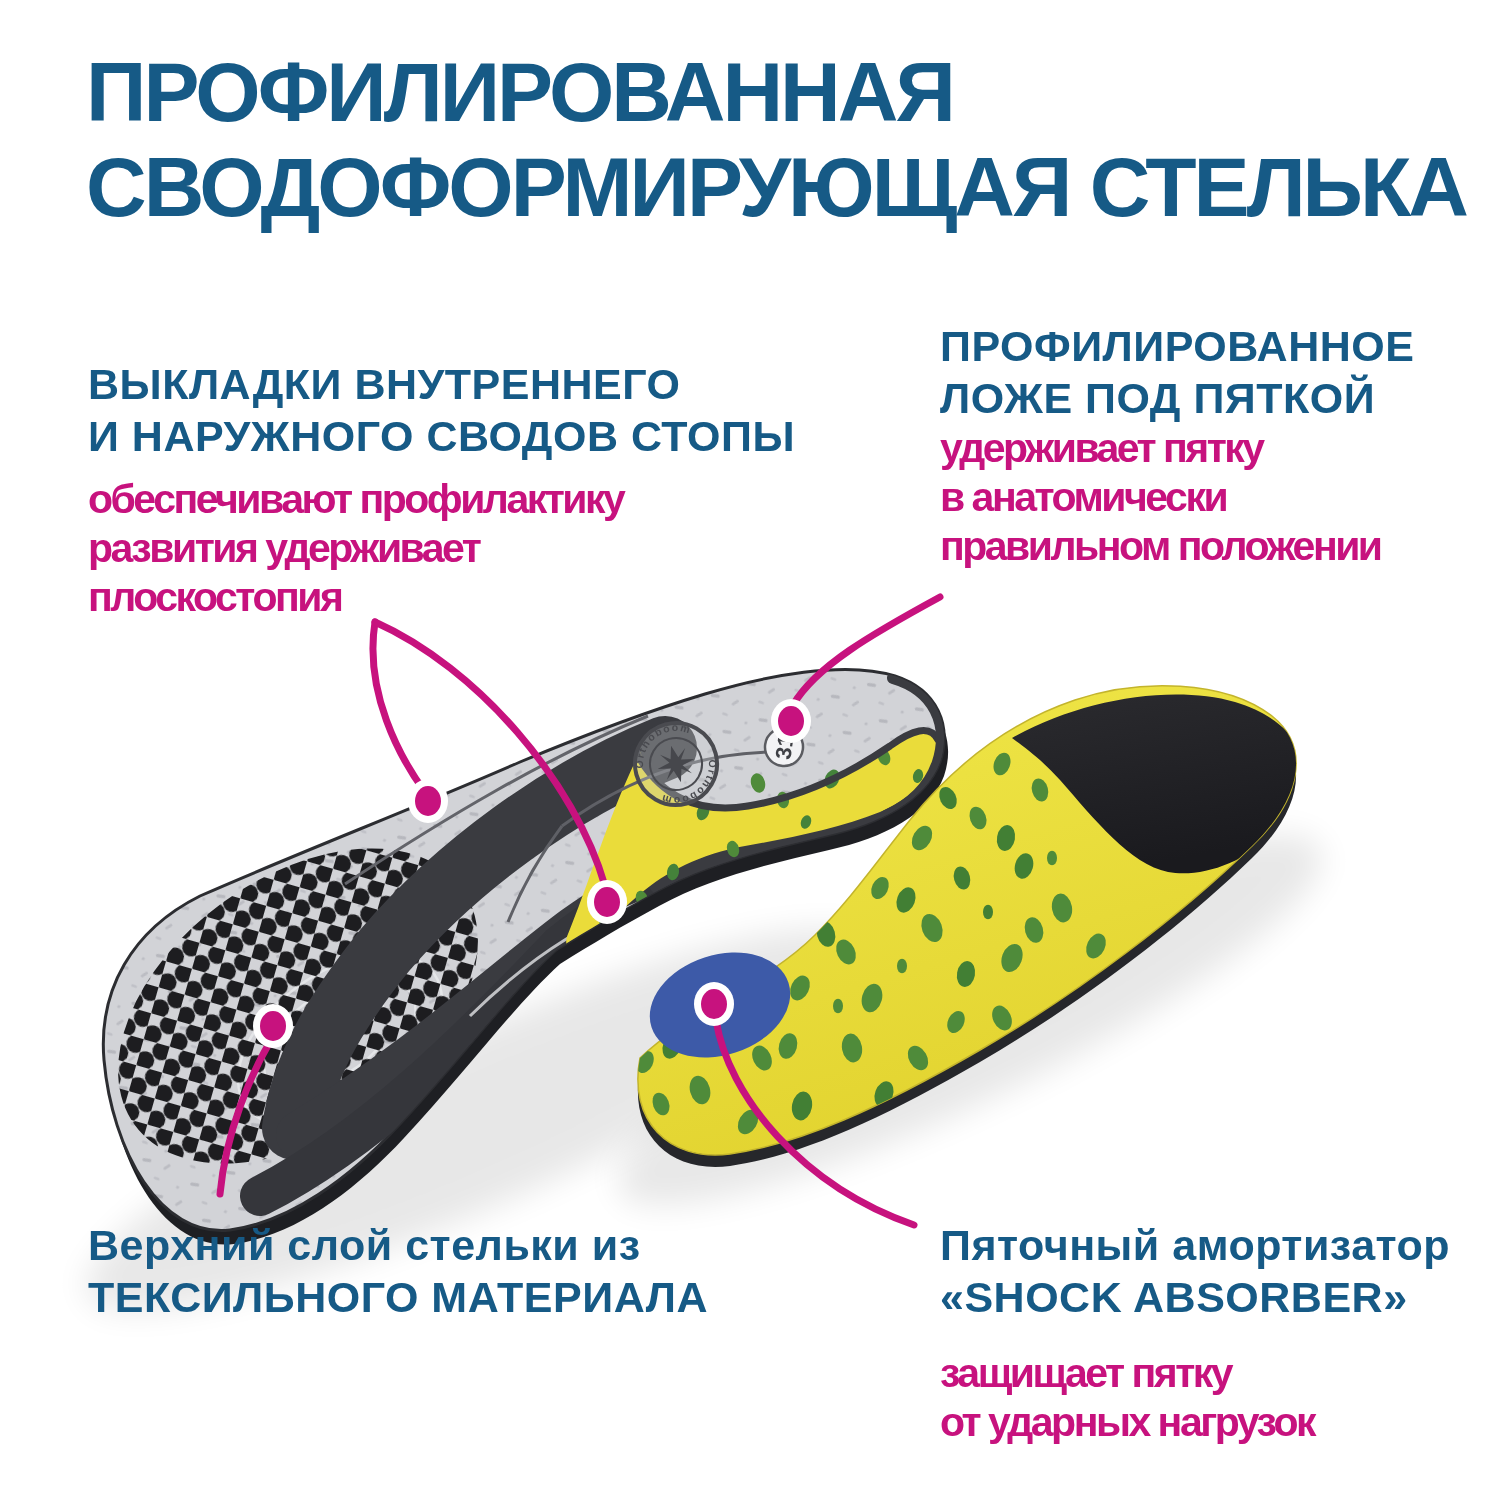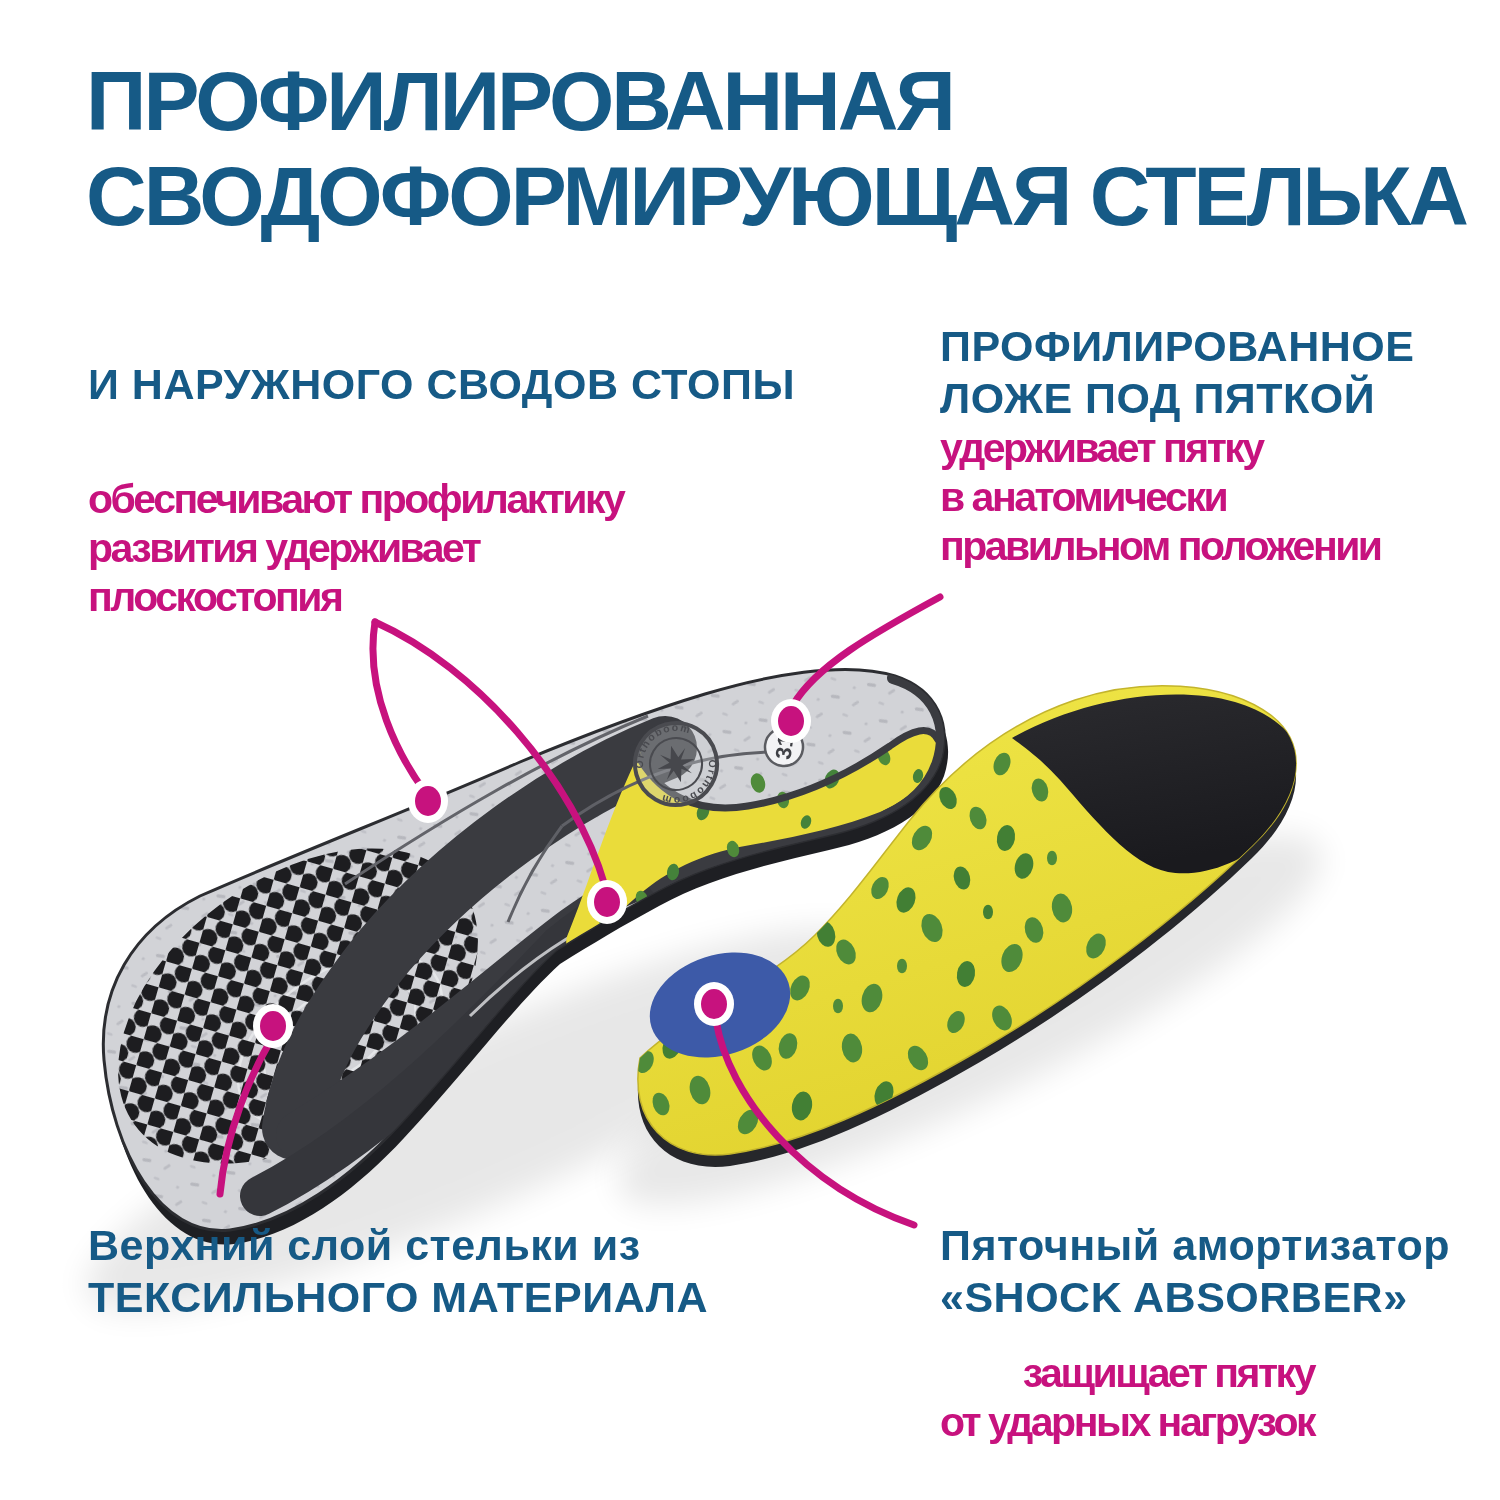--- a/index.html
+++ b/index.html
@@ -7,29 +7,29 @@
     position:relative;width:1500px;height:1500px;background:#ffffff;overflow:hidden;
     font-family:"Liberation Sans","DejaVu Sans",sans-serif;
   }
   .canvas svg{position:absolute;left:0;top:0;}
   .txt{position:absolute;white-space:nowrap;}
   .blue{color:#165a86;}
   .pink{color:#c7127e;}
   .title{font-size:84px;font-weight:700;line-height:95px;letter-spacing:-3px;}
   .head{font-size:43px;font-weight:700;line-height:52px;letter-spacing:0.5px;}
   .desc{font-size:41px;font-weight:700;line-height:49px;letter-spacing:-2.5px;}
-  #title{left:86px;top:54px;}
+  #title{left:86px;top:45px;}
   #arch-head{left:88px;top:358px;}
   #arch-desc{left:88px;top:475px;}
   #heel-head{left:940px;top:320px;}
   #heel-desc{left:940px;top:424px;}
   #layer-head{left:88px;top:1219px;}
   #layer-desc{left:88px;top:1349px;}
   #shock-head{left:940px;top:1219px;}
-  #shock-desc{left:940px;top:1349px;text-align:right;}
+  #shock-desc{left:940px;top:1349px;}
 </style>
 </head>
 <body>
 
 <div class="canvas">
 
 <svg width="1500" height="1500" viewBox="0 0 1500 1500" aria-hidden="true">
   <defs>
     <pattern id="speck" width="38" height="38" patternUnits="userSpaceOnUse" patternTransform="rotate(-18)">
       <rect width="38" height="38" fill="#d2d3d7"></rect>
@@ -216,20 +216,21 @@
     </g>
   </g>
 </svg>
 
   <div id="title" class="txt title blue">
     <div>ПРОФИЛИРОВАННАЯ</div>
     <div>СВОДОФОРМИРУЮЩАЯ СТЕЛЬКА</div>
   </div>
 
   <div id="arch-head" class="txt head blue">
+    <div>ВЫКЛАДКИ ВНУТРЕННЕГО</div>
     <div>И НАРУЖНОГО СВОДОВ СТОПЫ</div>
   </div>
   <div id="arch-desc" class="txt desc pink">
     <div>обеспечивают профилактику</div>
     <div>развития удерживает</div>
     <div>плоскостопия</div>
   </div>
 
   <div id="heel-head" class="txt head blue">
     <div>ПРОФИЛИРОВАННОЕ</div>

